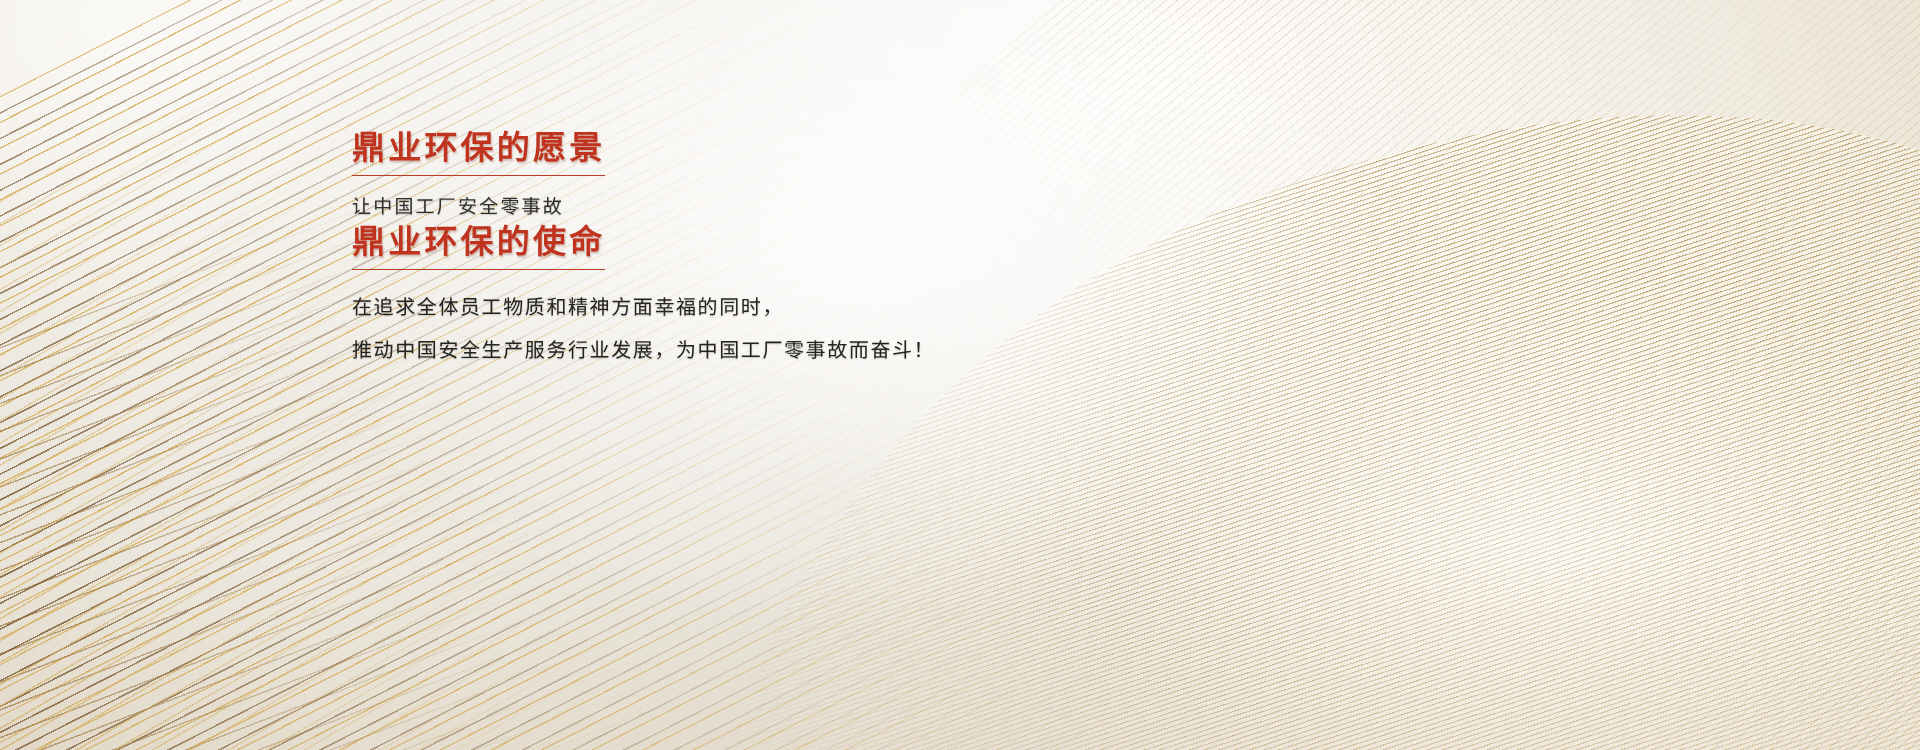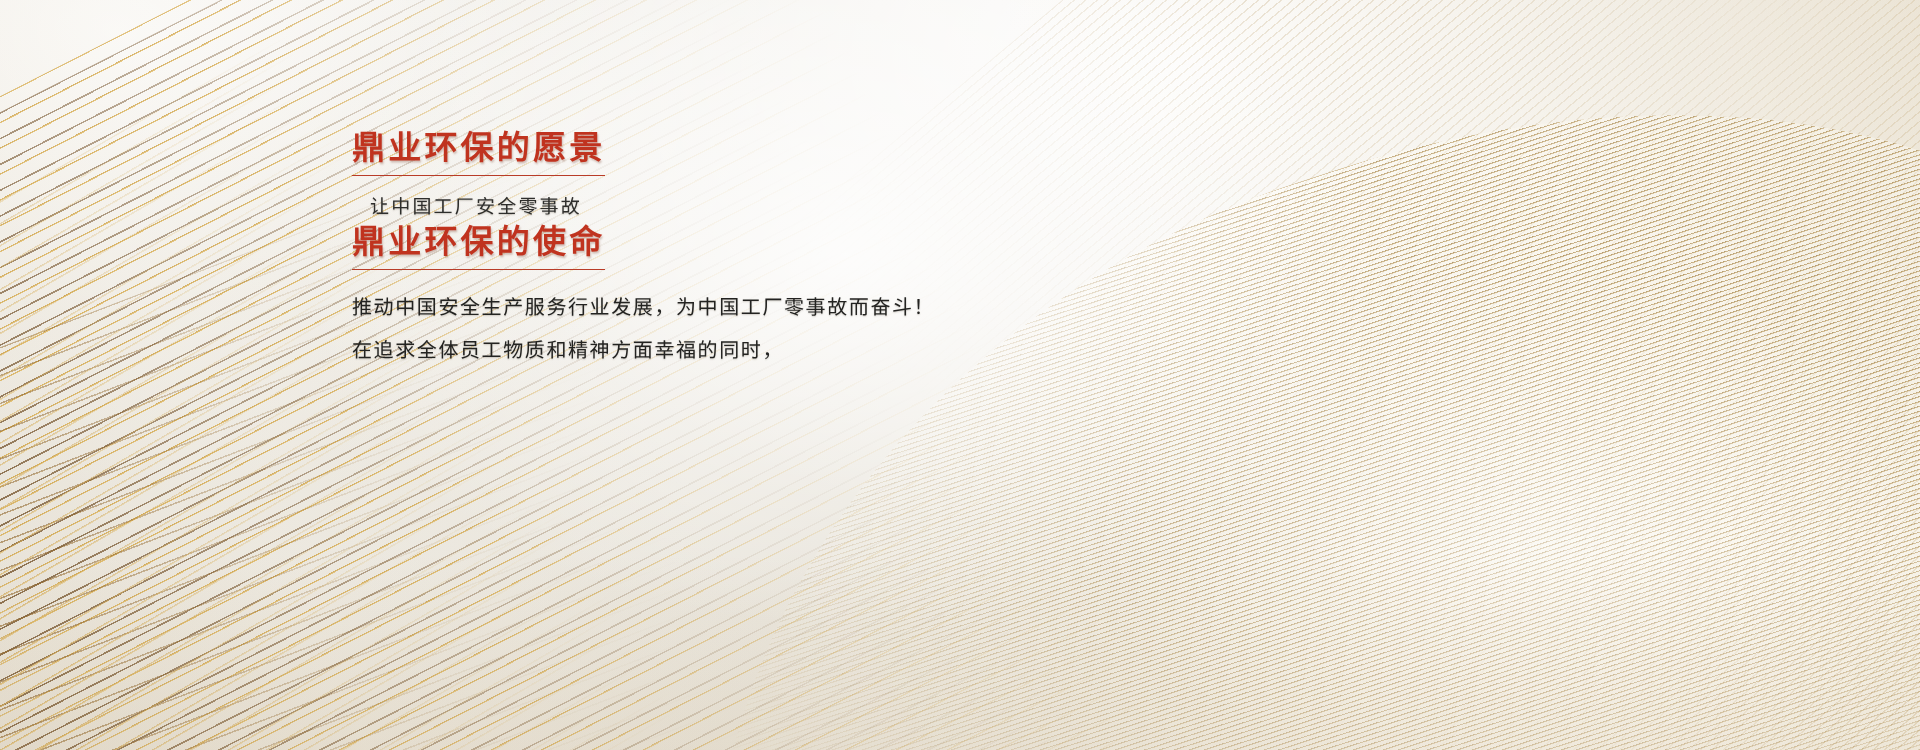--- a/index.html
+++ b/index.html
@@ -197,21 +197,21 @@
     letter-spacing: 3.2px;
     line-height: 1.22;
     padding-bottom: 7px;
     border-bottom: 1.6px solid #b93c28;
     text-shadow: 1px 2px 2px rgba(120,60,40,0.30);
     white-space: nowrap;
   }
 
   .subtitle {
     margin-top: 17px;
-    margin-left: 18px;
+    margin-left: 0;
     color: #2e2e2c;
     font-size: 19px;
     font-weight: 400;
     letter-spacing: 2.2px;
     line-height: 1.5;
     text-shadow: 0px 1px 1.5px rgba(110,100,85,0.35);
     white-space: nowrap;
   }
 
   .body-line {
@@ -247,19 +247,19 @@
   <div class="content">
 
     <div class="block">
       <div class="heading">鼎业环保的愿景</div>
       <div class="subtitle">让中国工厂安全零事故</div>
     </div>
 
     <div class="block">
       <div class="heading">鼎业环保的使命</div>
       <div class="body-text">
+        <div class="body-line">在追求全体员工物质和精神方面幸福的同时，</div>
         <div class="body-line">推动中国安全生产服务行业发展，为中国工厂零事故而奋斗！</div>
-        <div class="body-line">在追求全体员工物质和精神方面幸福的同时，</div>
       </div>
     </div>
 
   </div>
 </div>
 
 </body></html>

